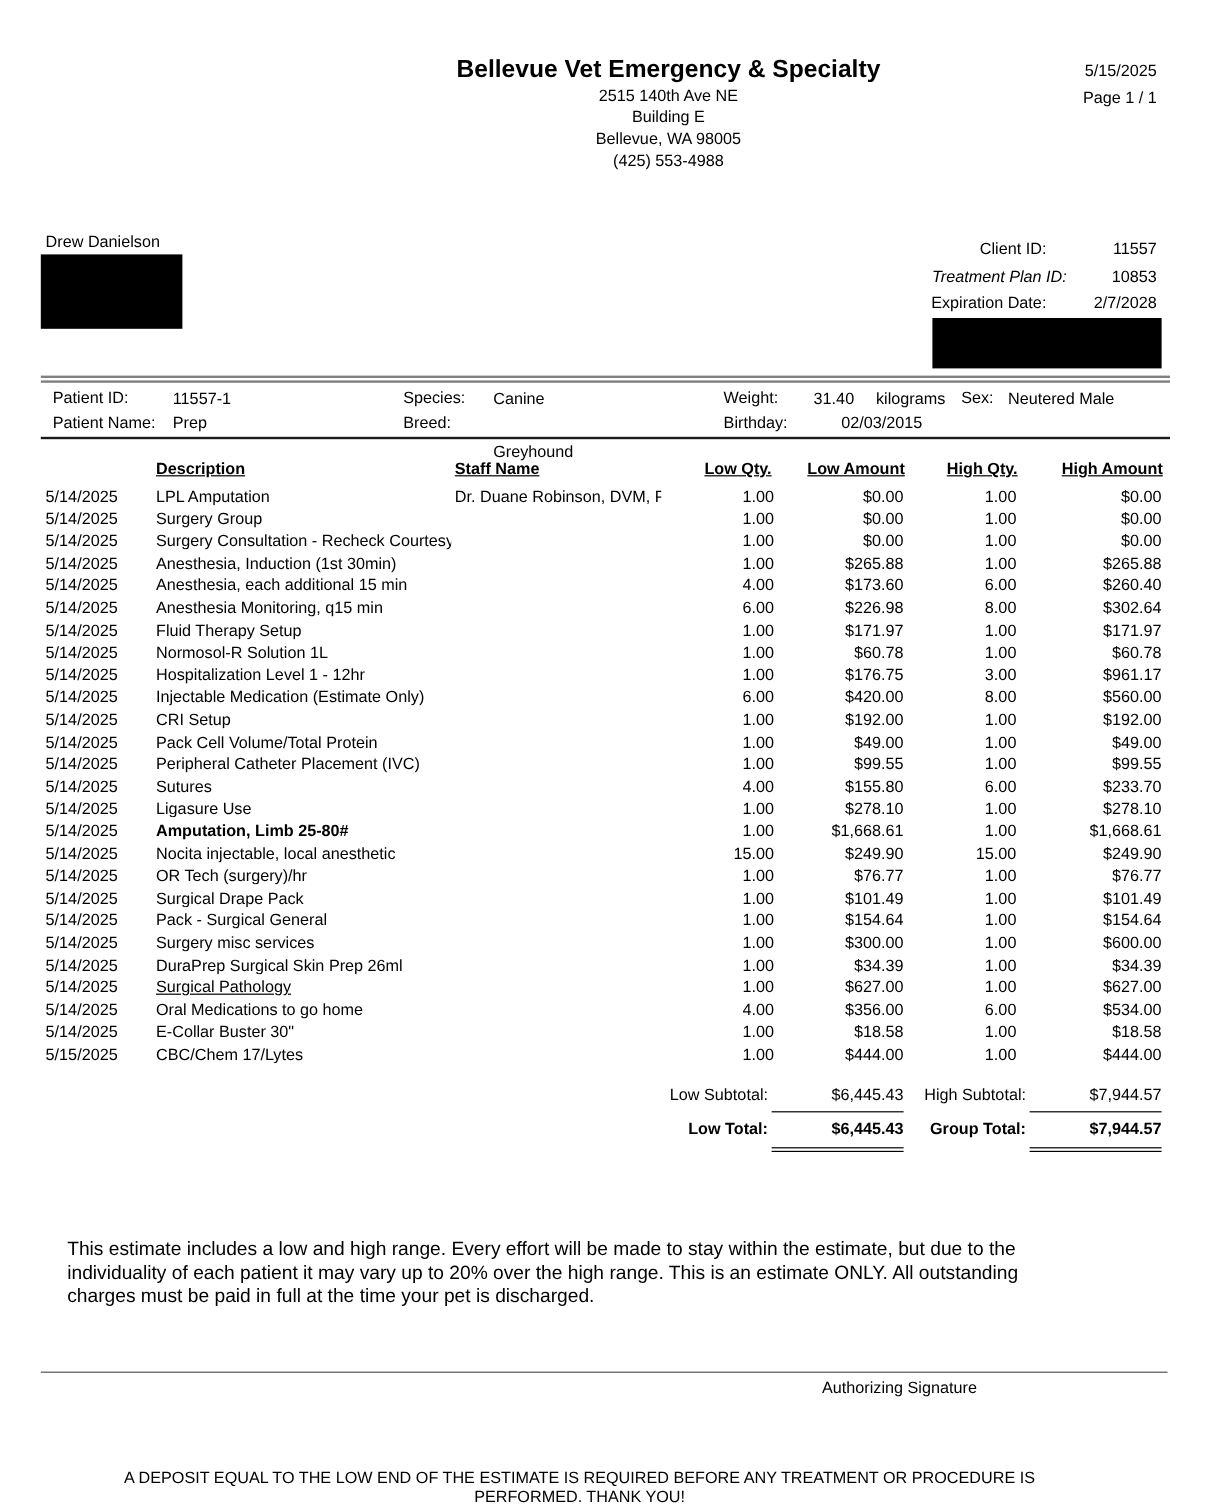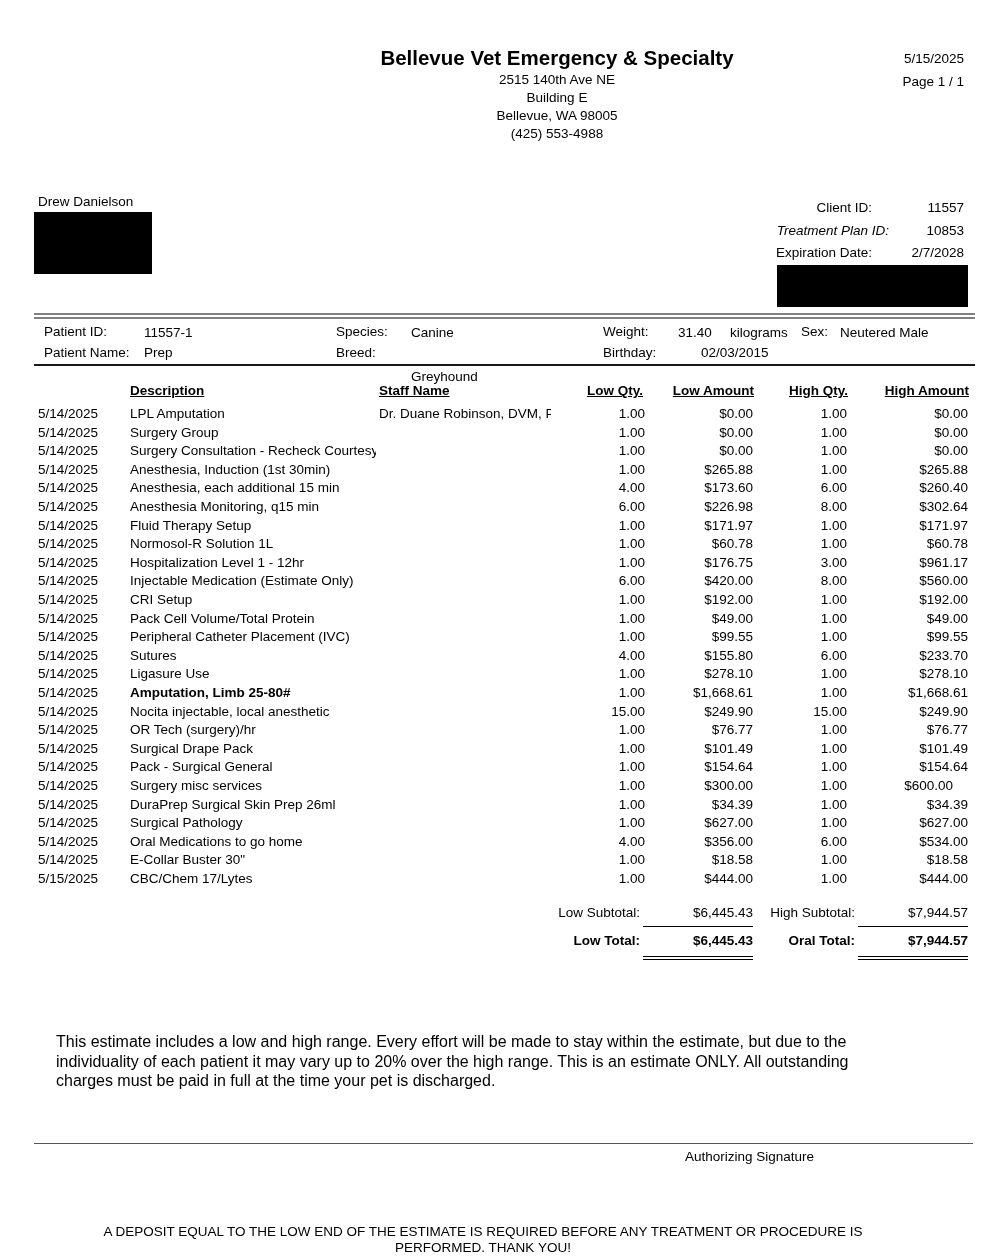--- a/index.html
+++ b/index.html
@@ -255,34 +255,34 @@
       <div class="cell num" style="right:160px;">1.00</div>
       <div class="cell num" style="right:39px;">$154.64</div>
     </div>
     <div class="row" style="top: 778px;">
       <div class="cell" style="left:38px;">5/14/2025</div>
       <div class="cell" style="left:130px; width:246px;">Surgery misc services</div>
       <div class="cell" style="left:379px; width:172px;"></div>
       <div class="cell num" style="right:362px;">1.00</div>
       <div class="cell num" style="right:254px;">$300.00</div>
       <div class="cell num" style="right:160px;">1.00</div>
-      <div class="cell num" style="right:54px;margin-left:28px;">$600.00</div>
+      <div class="cell num" style="right:39px;margin-left:28px;">$600.00</div>
     </div>
     <div class="row" style="top: 796.6px;">
       <div class="cell" style="left:38px;">5/14/2025</div>
       <div class="cell" style="left:130px; width:246px;">DuraPrep Surgical Skin Prep 26ml</div>
       <div class="cell" style="left:379px; width:172px;"></div>
       <div class="cell num" style="right:362px;">1.00</div>
       <div class="cell num" style="right:254px;">$34.39</div>
       <div class="cell num" style="right:160px;">1.00</div>
       <div class="cell num" style="right:39px;">$34.39</div>
     </div>
     <div class="row" style="top: 815.2px;">
       <div class="cell" style="left:38px;">5/14/2025</div>
-      <div class="cell" style="left:130px; width:246px;">Surgical Pathology</div>
+      <div class="cell" style="left:130px; width:246px;text-decoration:underline;">Surgical Pathology</div>
       <div class="cell" style="left:379px; width:172px;"></div>
       <div class="cell num" style="right:362px;">1.00</div>
       <div class="cell num" style="right:254px;">$627.00</div>
       <div class="cell num" style="right:160px;">1.00</div>
       <div class="cell num" style="right:39px;">$627.00</div>
     </div>
     <div class="row" style="top: 833.8px;">
       <div class="cell" style="left:38px;">5/14/2025</div>
       <div class="cell" style="left:130px; width:246px;">Oral Medications to go home</div>
       <div class="cell" style="left:379px; width:172px;"></div>
@@ -313,21 +313,21 @@
 
 <div class="abs lbl-r" style="right:367px; top:905px;">Low Subtotal:</div>
 <div class="abs lbl-r" style="right:254px; top:905px;">$6,445.43</div>
 <div class="abs lbl-r" style="right:152px; top:905px;">High Subtotal:</div>
 <div class="abs lbl-r" style="right:39px; top:905px;">$7,944.57</div>
 <div class="totline" style="left:643px; width:110px; top:926px;"></div>
 <div class="totline" style="left:858px; width:110px; top:926px;"></div>
 
 <div class="abs lbl-r" style="right:367px; top:933px; font-weight:bold;">Low Total:</div>
 <div class="abs lbl-r" style="right:254px; top:933px; font-weight:bold;">$6,445.43</div>
-<div class="abs lbl-r" style="right:152px; top:933px; font-weight:bold;">Oral Total:</div>
+<div class="abs lbl-r" style="right:152px; top:933px; font-weight:bold;">Group Total:</div>
 <div class="abs lbl-r" style="right:39px; top:933px; font-weight:bold;">$7,944.57</div>
 <div class="dbl" style="left:643px; width:110px; top:956px;"></div>
 <div class="dbl" style="left:858px; width:110px; top:956px;"></div>
 
 <div class="abs disclaimer">This estimate includes a low and high range. Every effort will be made to stay within the estimate, but due to the individuality of each patient it may vary up to 20% over the high range. This is an estimate ONLY. All outstanding charges must be paid in full at the time your pet is discharged.</div>
 
 <div class="abs" style="left:34px; top:1143px; width:939px; height:1px; background:#555;"></div>
 <div class="abs" style="left:685px; top:1149px;">Authorizing Signature</div>
 
 <div class="abs footer">

